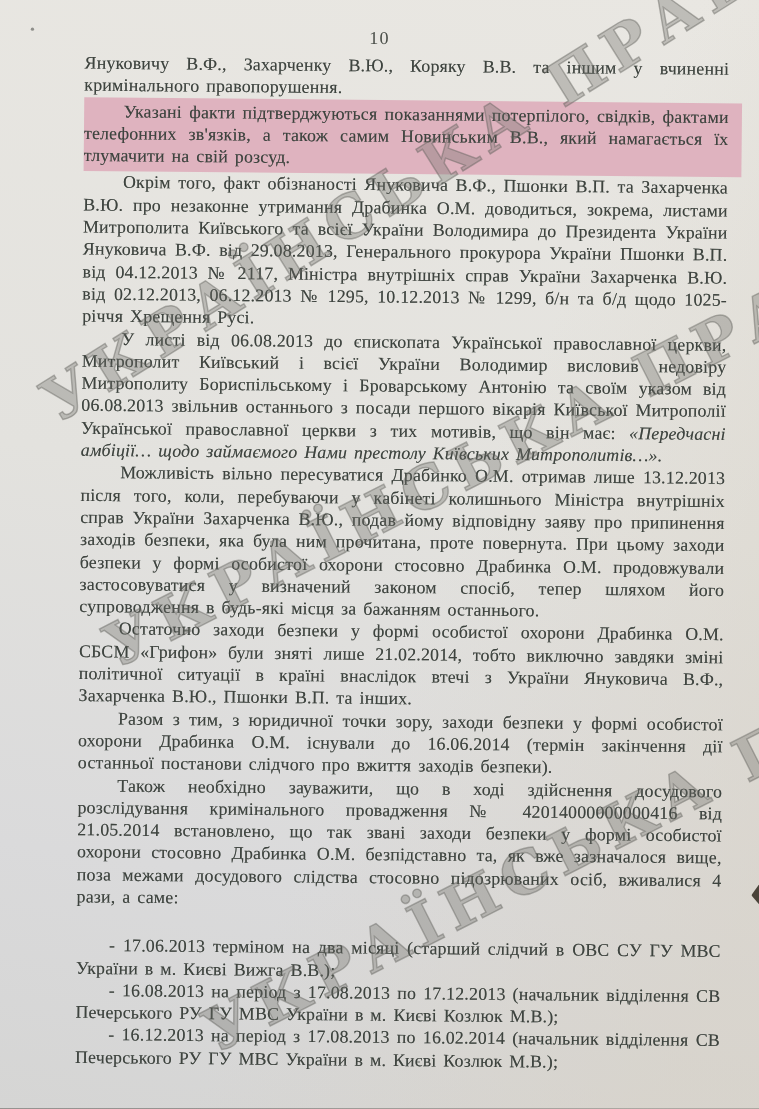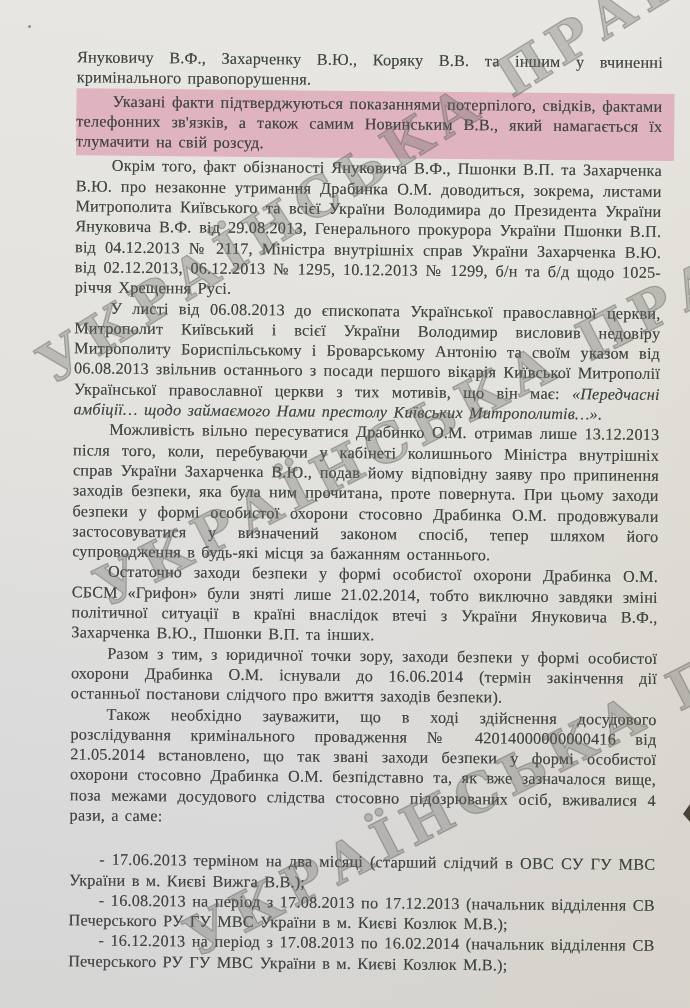--- a/index.html
+++ b/index.html
@@ -55,20 +55,21 @@
   }
   .speck{
     position:absolute;left:28px;top:25px;width:3px;height:3px;
     border-radius:50%;background:#8f8f8b;
   }
 </style>
 </head>
 <body>
 
 <div class="photo">
+  <div class="page-number">10</div>
 
   <div class="content">
       <p class="continuation"><span>Януковичу В.Ф., Захарченку В.Ю., Коряку В.В. та іншим у вчиненні кримінального правопорушення.</span></p>
       <p class="highlight"><span>Указані факти підтверджуються показаннями потерпілого, свідків, фактами телефонних зв'язків, а також самим Новинським В.В., який намагається їх тлумачити на свій розсуд.</span></p>
       <p class="indent"><span>Окрім того, факт обізнаності Януковича В.Ф., Пшонки В.П. та Захарченка В.Ю. про незаконне утримання Драбинка О.М. доводиться, зокрема, листами Митрополита Київського та всієї України Володимира до Президента України Януковича В.Ф. від 29.08.2013, Генерального прокурора України Пшонки В.П. від 04.12.2013 № 2117, Міністра внутрішніх справ України Захарченка В.Ю. від 02.12.2013, 06.12.2013 № 1295, 10.12.2013 № 1299, б/н та б/д щодо 1025-річчя Хрещення Русі.</span></p>
       <p class="indent"><span>У листі від 06.08.2013 до єпископата Української православної церкви, Митрополит Київський і всієї України Володимир висловив недовіру Митрополиту Бориспільському і Броварському Антонію та своїм указом від 06.08.2013 звільнив останнього з посади першого вікарія Київської Митрополії Української православної церкви з тих мотивів, що він має: </span><span class="it">«Передчасні амбіції… щодо займаємого Нами престолу Київських Митрополитів…».</span></p>
       <p class="indent"><span>Можливість вільно пересуватися Драбинко О.М. отримав лише 13.12.2013 після того, коли, перебуваючи у кабінеті колишнього Міністра внутрішніх справ України Захарченка В.Ю., подав йому відповідну заяву про припинення заходів безпеки, яка була ним прочитана, проте повернута. При цьому заходи безпеки у формі особистої охорони стосовно Драбинка О.М. продовжували застосовуватися у визначений законом спосіб, тепер шляхом його супроводження в будь-які місця за бажанням останнього.</span></p>
       <p class="indent"><span>Остаточно заходи безпеки у формі особистої охорони Драбинка О.М. СБСМ «Грифон» були зняті лише 21.02.2014, тобто виключно завдяки зміні політичної ситуації в країні внаслідок втечі з України Януковича В.Ф., Захарченка В.Ю., Пшонки В.П. та інших.</span></p>
       <p class="indent"><span>Разом з тим, з юридичної точки зору, заходи безпеки у формі особистої охорони Драбинка О.М. існували до 16.06.2014 (термін закінчення дії останньої постанови слідчого про вжиття заходів безпеки).</span></p>
       <p class="indent"><span>Також необхідно зауважити, що в ході здійснення досудового розслідування кримінального провадження № 42014000000000416 від 21.05.2014 встановлено, що так звані заходи безпеки у формі особистої охорони стосовно Драбинка О.М. безпідставно та, як вже зазначалося вище, поза межами досудового слідства стосовно підозрюваних осіб, вживалися 4 рази, а саме:</span></p>

